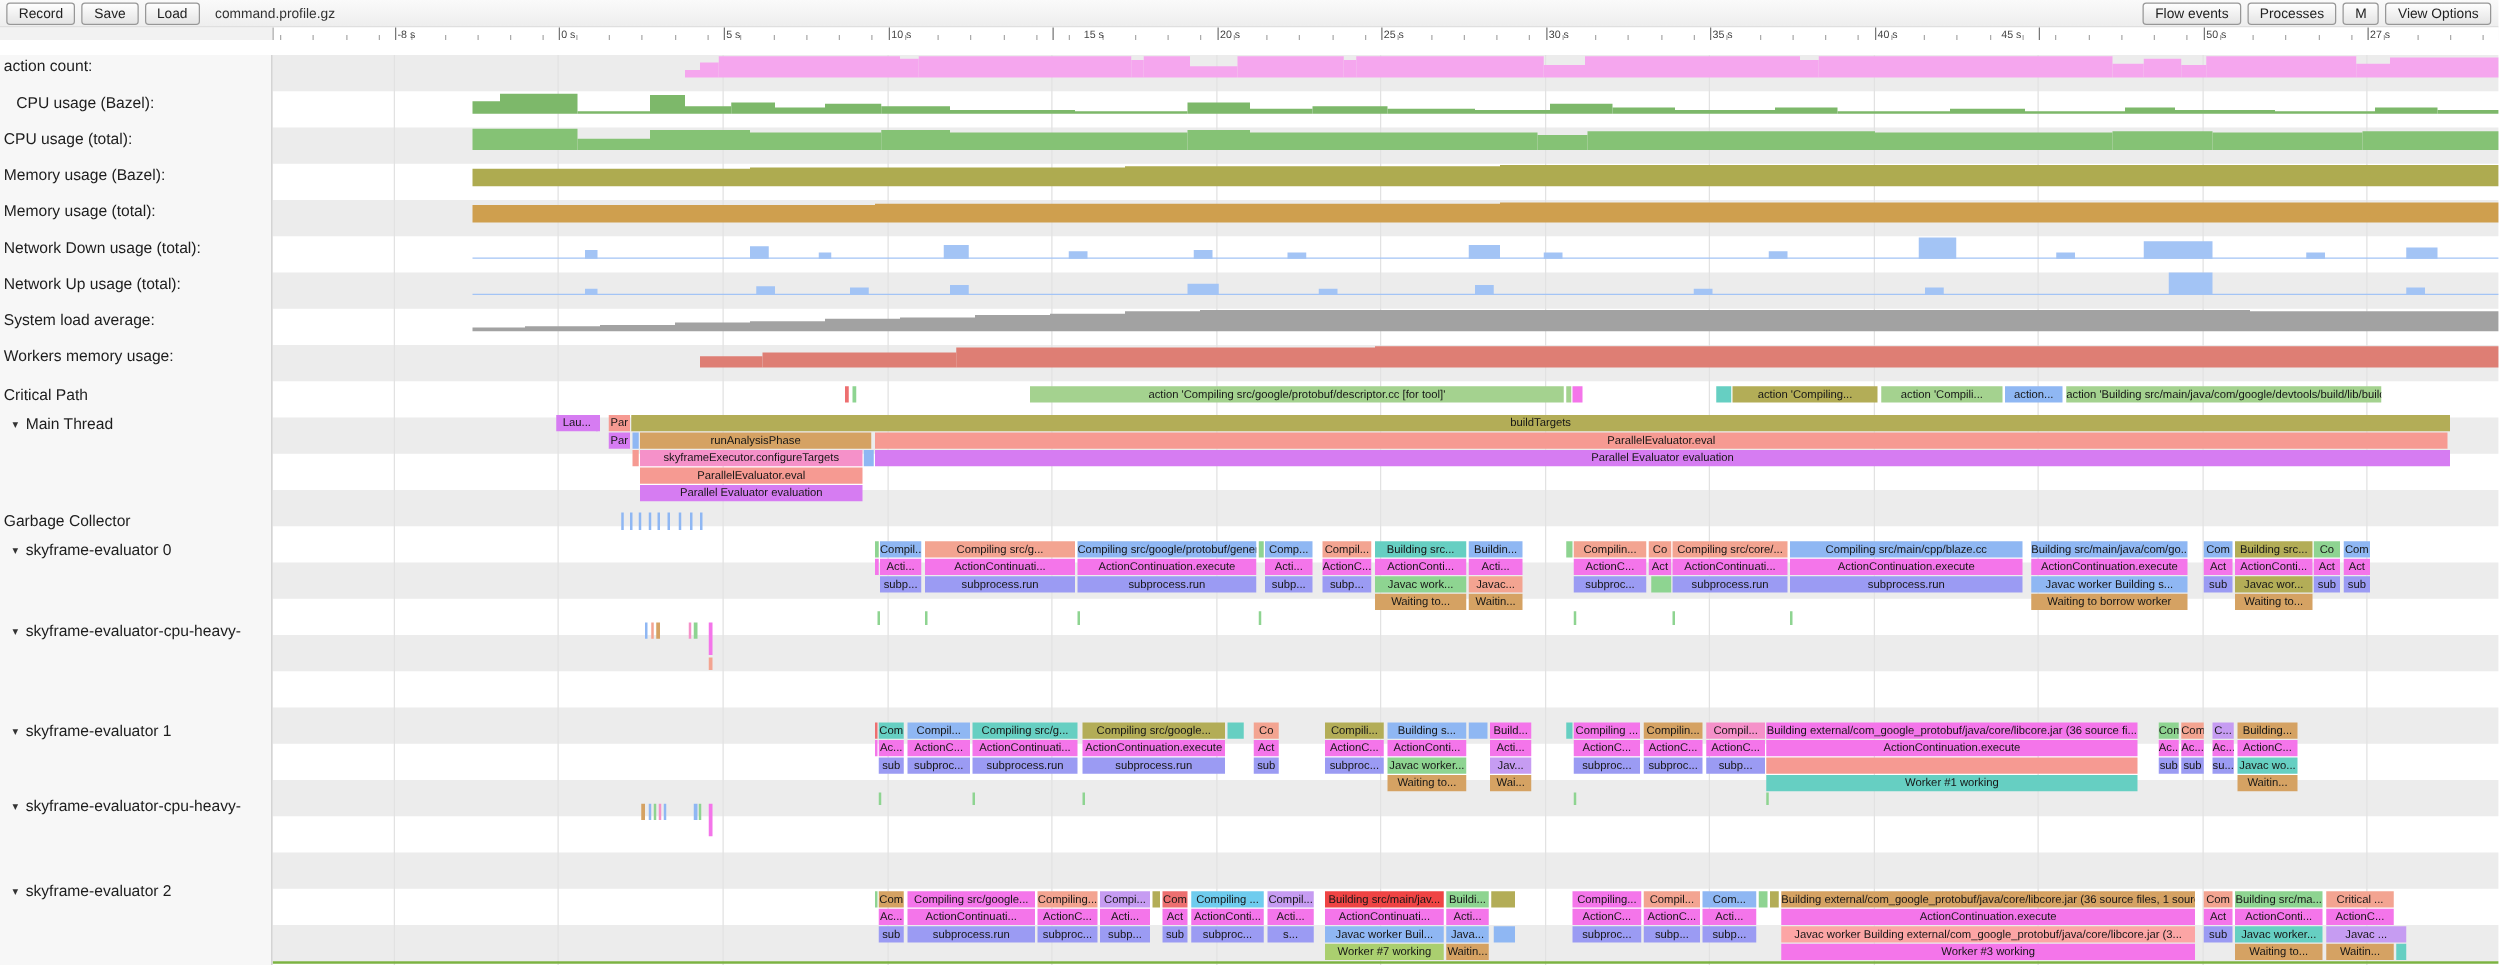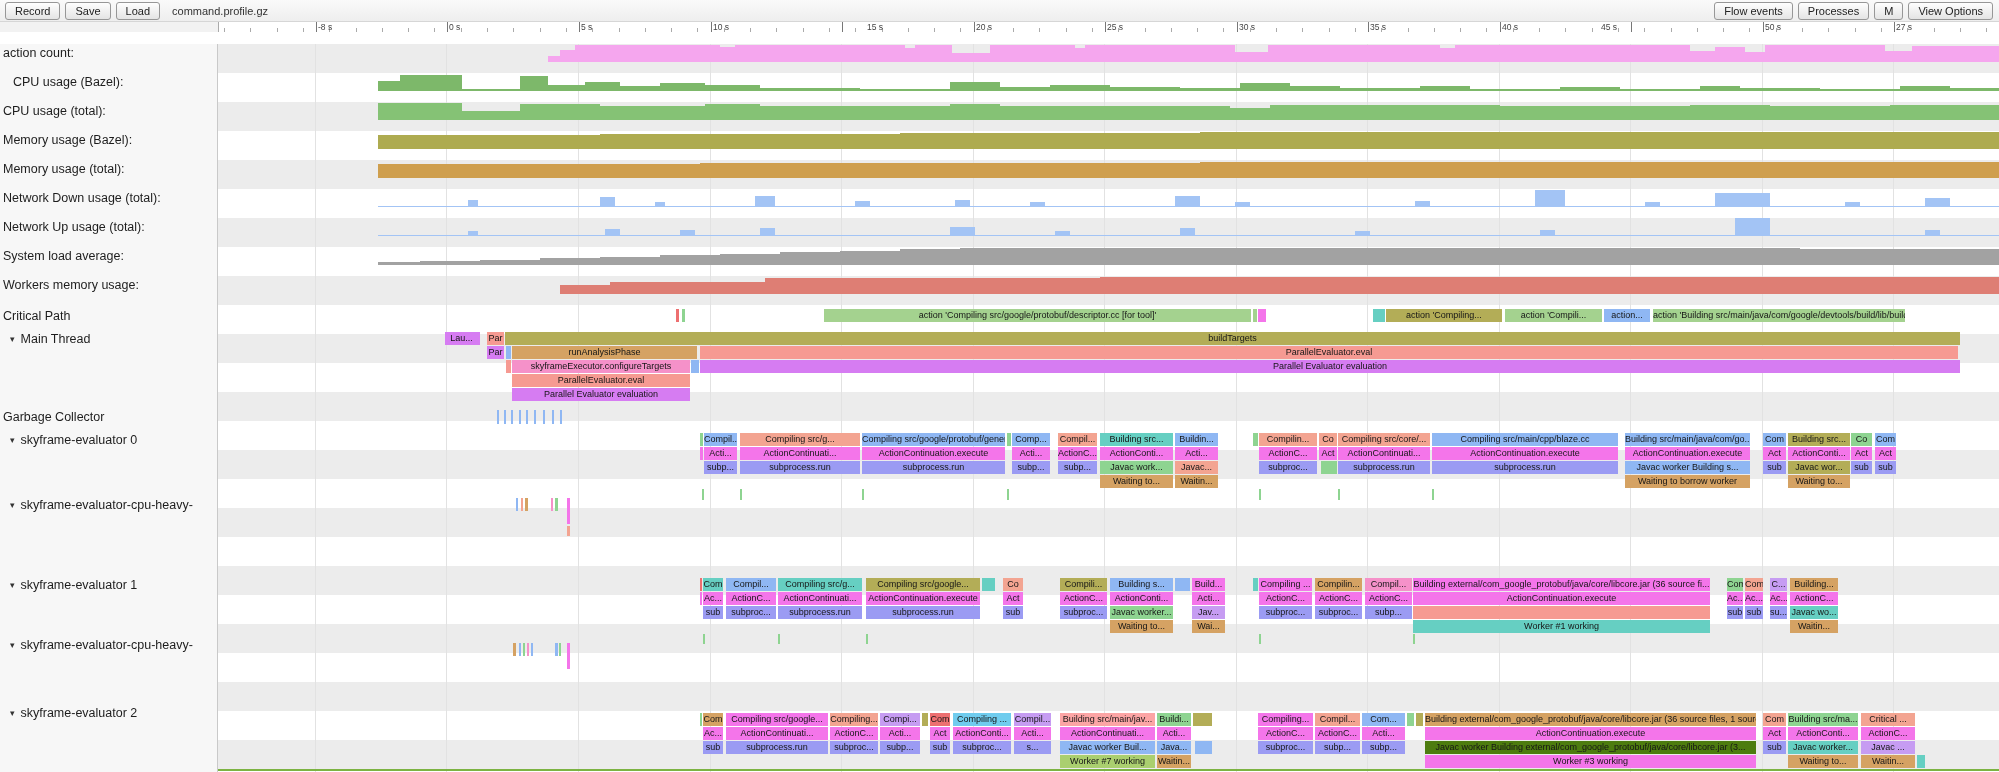--- a/index.html
+++ b/index.html
@@ -464,21 +464,21 @@
       <div>
         <div class="slice" style="left: 700px; width: 2px; top: 713px; background: rgb(142, 212, 145);"></div>
         <div class="slice" title="Com" style="left: 703px; width: 20px; top: 713px; background: rgb(213, 162, 99);">Com</div>
         <div class="slice" title="Compiling src/google..." style="left: 726px; width: 102px; top: 713px; background: rgb(244, 117, 234);">Compiling src/google...</div>
         <div class="slice" title="Compiling..." style="left: 830px; width: 48px; top: 713px; background: rgb(243, 164, 145);">Compiling...</div>
         <div class="slice" title="Compi..." style="left: 880px; width: 40px; top: 713px; background: rgb(198, 156, 242);">Compi...</div>
         <div class="slice" style="left: 922px; width: 6px; top: 713px; background: rgb(179, 173, 87);"></div>
         <div class="slice" title="Com" style="left: 930px; width: 20px; top: 713px; background: rgb(237, 111, 112);">Com</div>
         <div class="slice" title="Compiling ..." style="left: 953px; width: 58px; top: 713px; background: rgb(111, 204, 238);">Compiling ...</div>
         <div class="slice" title="Compil..." style="left: 1014px; width: 37px; top: 713px; background: rgb(198, 156, 242);">Compil...</div>
-        <div class="slice" title="Building src/main/jav..." style="left: 1060px; width: 95px; top: 713px; background: #fca5a5;">Building src/main/jav...</div>
+        <div class="slice" title="Building src/main/jav..." style="left: 1060px; width: 95px; top: 713px; background: #ef4444;">Building src/main/jav...</div>
         <div class="slice" title="Buildi..." style="left: 1157px; width: 34px; top: 713px; background: rgb(142, 212, 145);">Buildi...</div>
         <div class="slice" style="left: 1193px; width: 19px; top: 713px; background: rgb(179, 173, 87);"></div>
         <div class="slice" title="Compiling..." style="left: 1258px; width: 55px; top: 713px; background: rgb(244, 117, 234);">Compiling...</div>
         <div class="slice" title="Compil..." style="left: 1315px; width: 45px; top: 713px; background: rgb(243, 164, 145);">Compil...</div>
         <div class="slice" title="Com..." style="left: 1362px; width: 43px; top: 713px; background: rgb(143, 183, 243);">Com...</div>
         <div class="slice" style="left: 1407px; width: 7px; top: 713px; background: rgb(142, 212, 145);"></div>
         <div class="slice" style="left: 1416px; width: 7px; top: 713px; background: rgb(179, 173, 87);"></div>
         <div class="slice" title="Building external/com_google_protobuf/java/core/libcore.jar (36 source files, 1 source jar)" style="left: 1425px; width: 331px; top: 713px; background: rgb(213, 162, 99);">Building external/com_google_protobuf/java/core/libcore.jar (36 source files, 1 source jar)</div>
         <div class="slice" title="Com" style="left: 1763px; width: 23px; top: 713px; background: rgb(243, 164, 145);">Com</div>
         <div class="slice" title="Building src/ma..." style="left: 1788px; width: 70px; top: 713px; background: rgb(142, 212, 145);">Building src/ma...</div>
@@ -505,24 +505,24 @@
         <div class="slice" title="subp..." style="left: 880px; width: 40px; top: 741px; background: rgb(155, 155, 243);">subp...</div>
         <div class="slice" title="sub" style="left: 930px; width: 20px; top: 741px; background: rgb(155, 155, 243);">sub</div>
         <div class="slice" title="subproc..." style="left: 953px; width: 58px; top: 741px; background: rgb(155, 155, 243);">subproc...</div>
         <div class="slice" title="s..." style="left: 1014px; width: 37px; top: 741px; background: rgb(155, 155, 243);">s...</div>
         <div class="slice" title="Javac worker Buil..." style="left: 1060px; width: 95px; top: 741px; background: rgb(143, 183, 243);">Javac worker Buil...</div>
         <div class="slice" title="Java..." style="left: 1157px; width: 34px; top: 741px; background: rgb(143, 183, 243);">Java...</div>
         <div class="slice" style="left: 1195px; width: 17px; top: 741px; background: rgb(143, 183, 243);"></div>
         <div class="slice" title="subproc..." style="left: 1258px; width: 55px; top: 741px; background: rgb(155, 155, 243);">subproc...</div>
         <div class="slice" title="subp..." style="left: 1315px; width: 45px; top: 741px; background: rgb(155, 155, 243);">subp...</div>
         <div class="slice" title="subp..." style="left: 1362px; width: 43px; top: 741px; background: rgb(155, 155, 243);">subp...</div>
-        <div class="slice" title="Javac worker Building external/com_google_protobuf/java/core/libcore.jar (3..." style="left: 1425px; width: 331px; top: 741px; background: #4d7c0f;">Javac worker Building external/com_google_protobuf/java/core/libcore.jar (3...</div>
+        <div class="slice" title="Javac worker Building external/com_google_protobuf/java/core/libcore.jar (3..." style="left: 1425px; width: 331px; top: 741px; background: #fca5a5;">Javac worker Building external/com_google_protobuf/java/core/libcore.jar (3...</div>
         <div class="slice" title="sub" style="left: 1763px; width: 23px; top: 741px; background: rgb(155, 155, 243);">sub</div>
         <div class="slice" title="Javac worker..." style="left: 1788px; width: 70px; top: 741px; background: rgb(102, 207, 194);">Javac worker...</div>
-        <div class="slice" title="Javac ..." style="left: 1861px; width: 54px; top: 741px; background: rgb(198, 156, 242);">Javac ...</div>
+        <div class="slice" title="Javac ..." style="left: 1861px; width: 64px; top: 741px; background: rgb(198, 156, 242);">Javac ...</div>
         <div class="slice" title="Worker #7 working" style="left: 1060px; width: 95px; top: 755px; background: rgb(170, 207, 111);">Worker #7 working</div>
         <div class="slice" title="Waitin..." style="left: 1157px; width: 34px; top: 755px; background: rgb(213, 162, 99);">Waitin...</div>
         <div class="slice" title="Worker #3 working" style="left: 1425px; width: 331px; top: 755px; background: rgb(244, 117, 234);">Worker #3 working</div>
         <div class="slice" title="Waiting to..." style="left: 1788px; width: 70px; top: 755px; background: rgb(213, 162, 99);">Waiting to...</div>
         <div class="slice" title="Waitin..." style="left: 1861px; width: 54px; top: 755px; background: rgb(213, 162, 99);">Waitin...</div>
         <div class="slice" style="left: 1917px; width: 8px; top: 755px; background: rgb(102, 207, 194);"></div>
       </div>
       <div class="tick" style="left: 497px; top: 410px; width: 2px; height: 14px; background: rgb(143, 183, 243);"></div>
       <div class="tick" style="left: 504px; top: 410px; width: 2px; height: 14px; background: rgb(143, 183, 243);"></div>
       <div class="tick" style="left: 511px; top: 410px; width: 2px; height: 14px; background: rgb(143, 183, 243);"></div>

